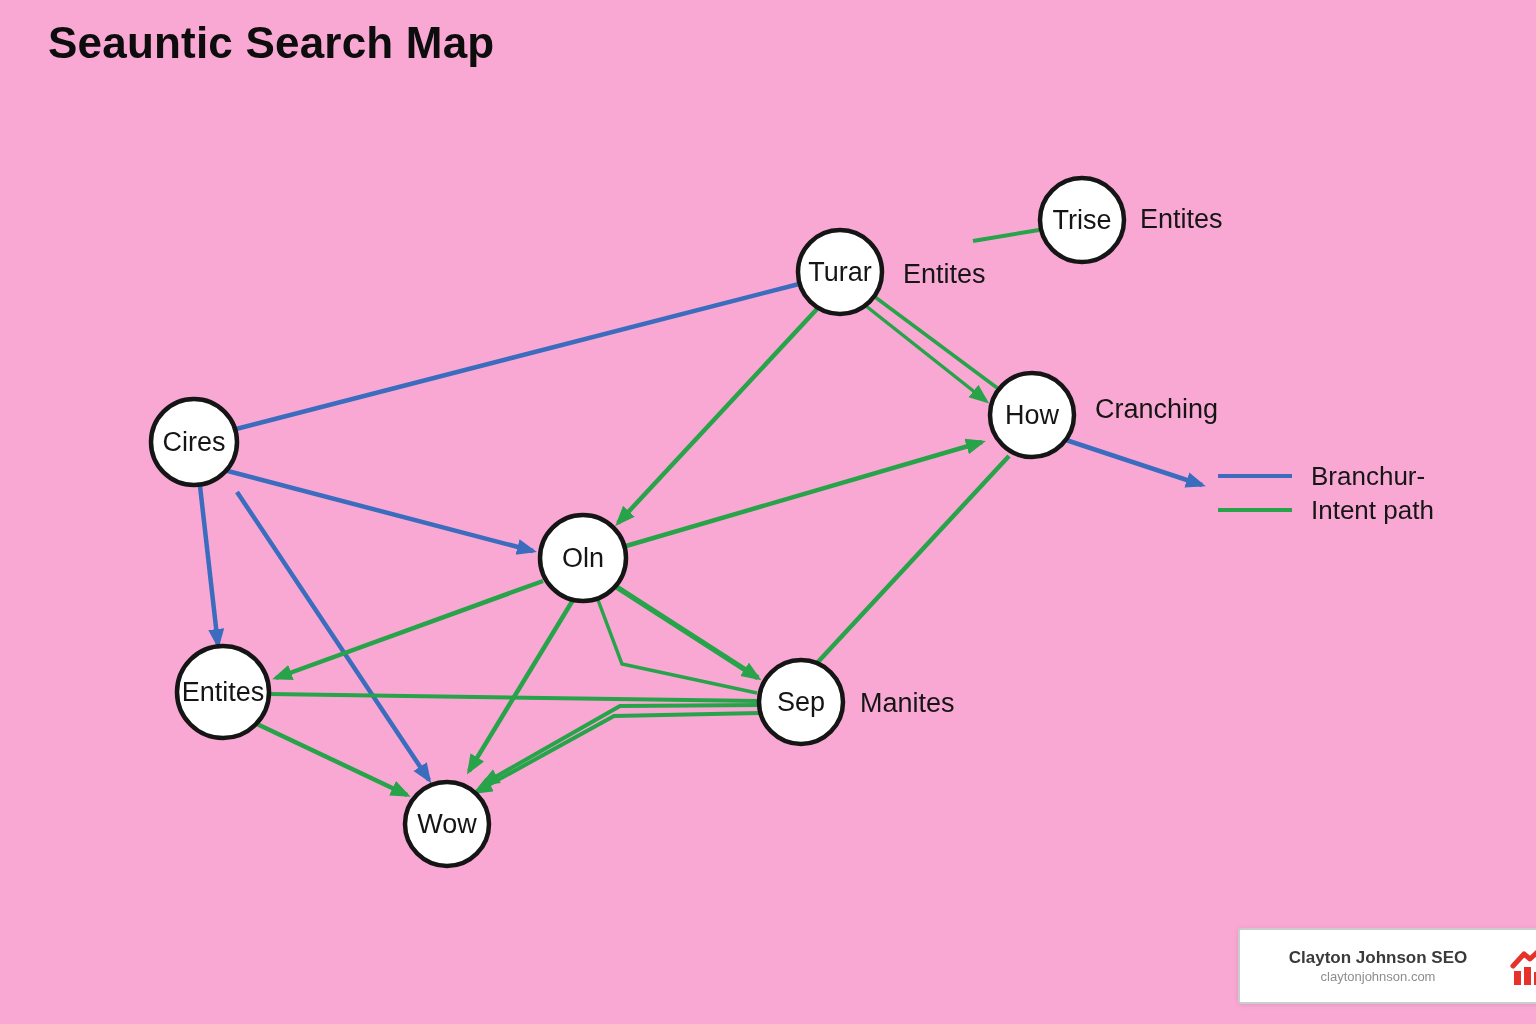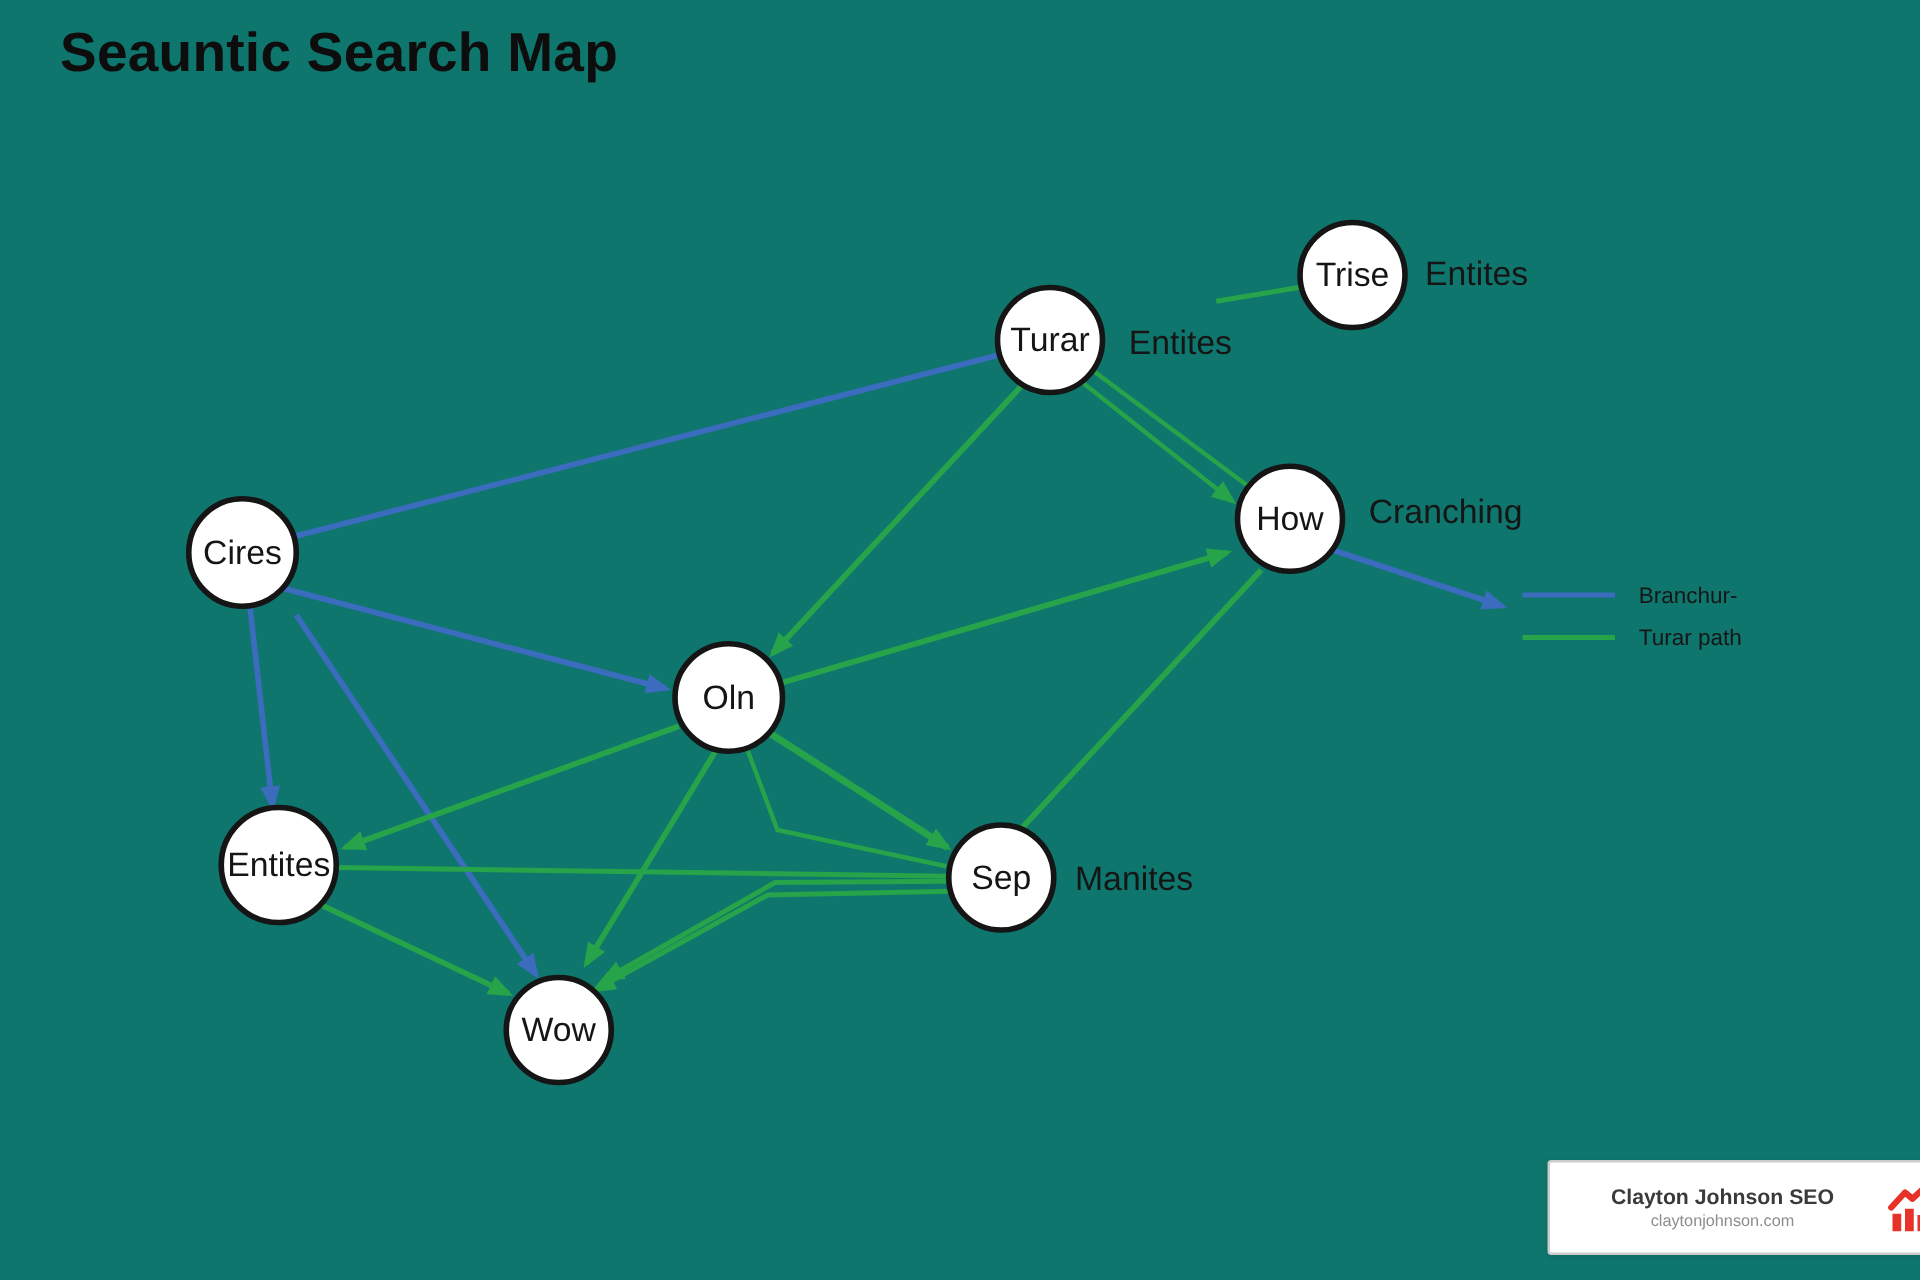--- a/index.html
+++ b/index.html
@@ -1,28 +1,28 @@
 <!DOCTYPE html>
 <html style="--blue: #3b6cbe; --green: #27a349; --red: #e63229;"><head>
 <meta charset="utf-8">
 <style>
   html,body{margin:0;padding:0;background:#ffffff;}
-  .canvas{position:relative;width:1536px;height:1024px;background:#0f766e;overflow:hidden;
+  .canvas{position:relative;width:1536px;height:1024px;background:#f9a8d4;overflow:hidden;
           font-family:"Liberation Sans",sans-serif;}
   .page-title{position:absolute;left:48px;top:18px;margin:0;font-size:44px;font-weight:700;
               color:#0d0d0d;letter-spacing:0.2px;}
   svg.graph{position:absolute;left:0;top:0;width:1536px;height:1024px;}
   svg.graph text{font-family:"Liberation Sans",sans-serif;}
 
   .legend{position:absolute;left:1218px;top:459px;}
   .legend-row{display:flex;align-items:center;height:34px;}
   .legend-swatch{width:74px;height:4px;margin-right:19px;flex:0 0 auto;}
   .legend-swatch.blue{background:var(--blue);}
   .legend-swatch.green{background:var(--green);}
-  .legend-label{font-size:18px;color:#161616;line-height:1;}
+  .legend-label{font-size:26px;color:#161616;line-height:1;}
 
   .badge{position:absolute;left:1238px;top:928px;width:332px;height:76px;box-sizing:border-box;
          background:#ffffff;border:2px solid #cccccc;border-radius:3px;
          box-shadow:0 1px 5px rgba(0,0,0,0.10);display:flex;align-items:center;padding:0 14px 0 10px;}
   .badge-text{flex:1;text-align:center;line-height:1.25;}
   .badge-title{font-size:17px;font-weight:700;color:#3a3a3a;}
   .badge-subtitle{font-size:13px;color:#8d8d8d;}
   .badge-icon{flex:0 0 auto;width:44px;height:44px;color:var(--red);margin-left:4px;}
 </style>
 </head>
@@ -104,21 +104,21 @@
       </g>
   </svg>
 
   <div class="legend">
     <div class="legend-row">
       <span class="legend-swatch blue"></span>
       <span class="legend-label">Branchur-</span>
     </div>
     <div class="legend-row">
       <span class="legend-swatch green"></span>
-      <span class="legend-label">Turar path</span>
+      <span class="legend-label">Intent path</span>
     </div>
   </div>
 
   <div class="badge">
     <div class="badge-text">
       <div class="badge-title">Clayton Johnson SEO</div>
       <div class="badge-subtitle">claytonjohnson.com</div>
     </div>
     <svg class="badge-icon" viewBox="0 0 44 44">
       <rect x="4" y="27" width="7" height="14" fill="currentColor"></rect>

